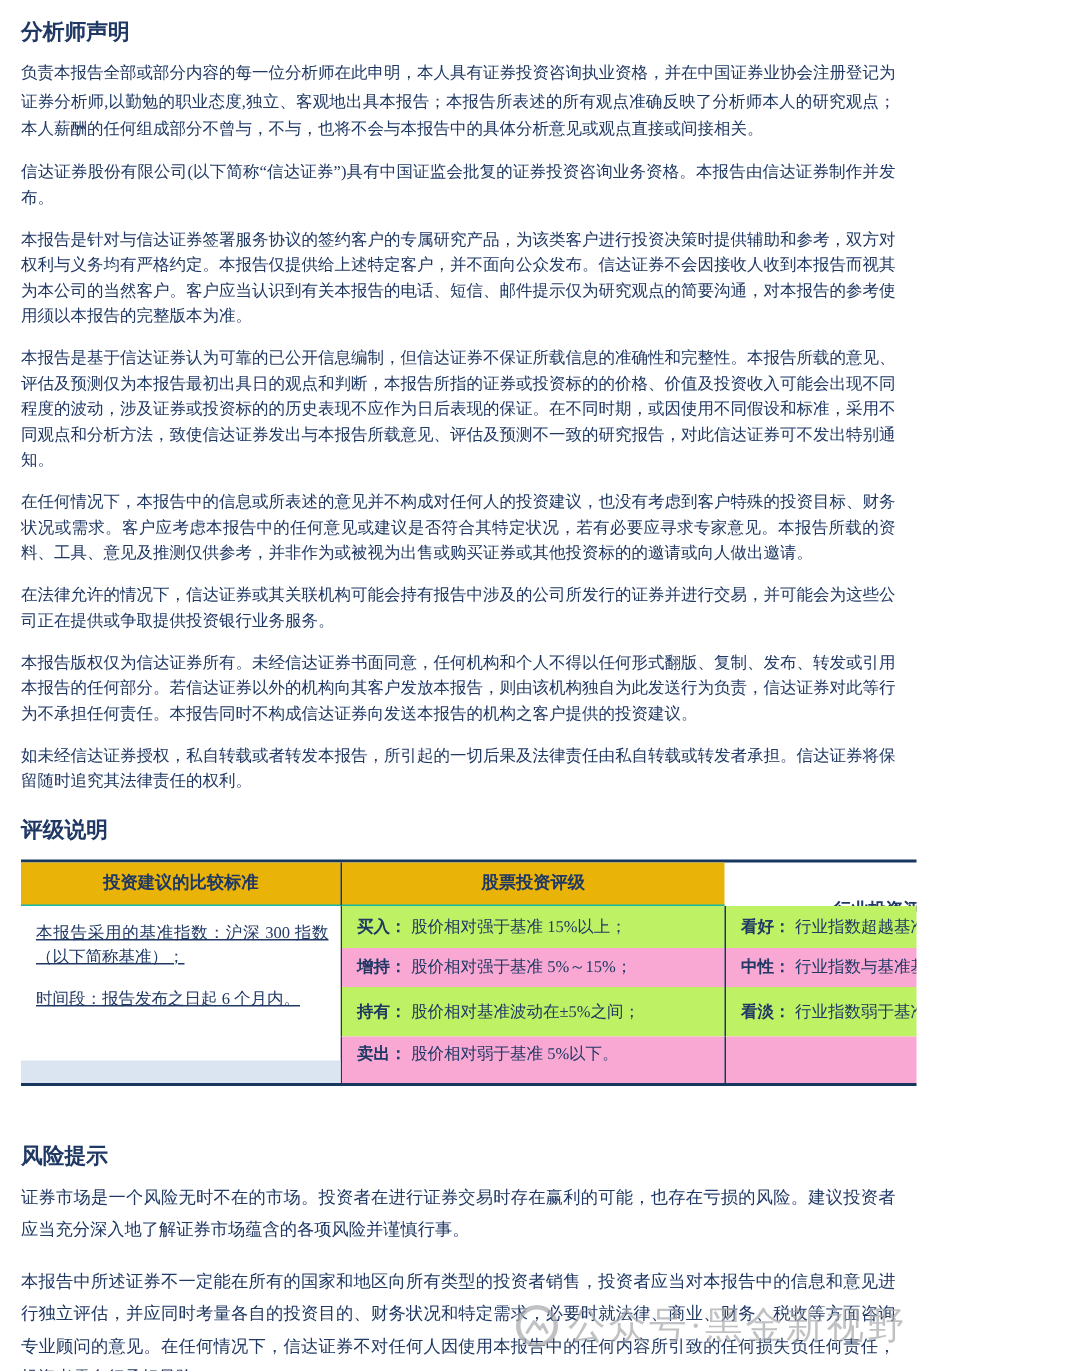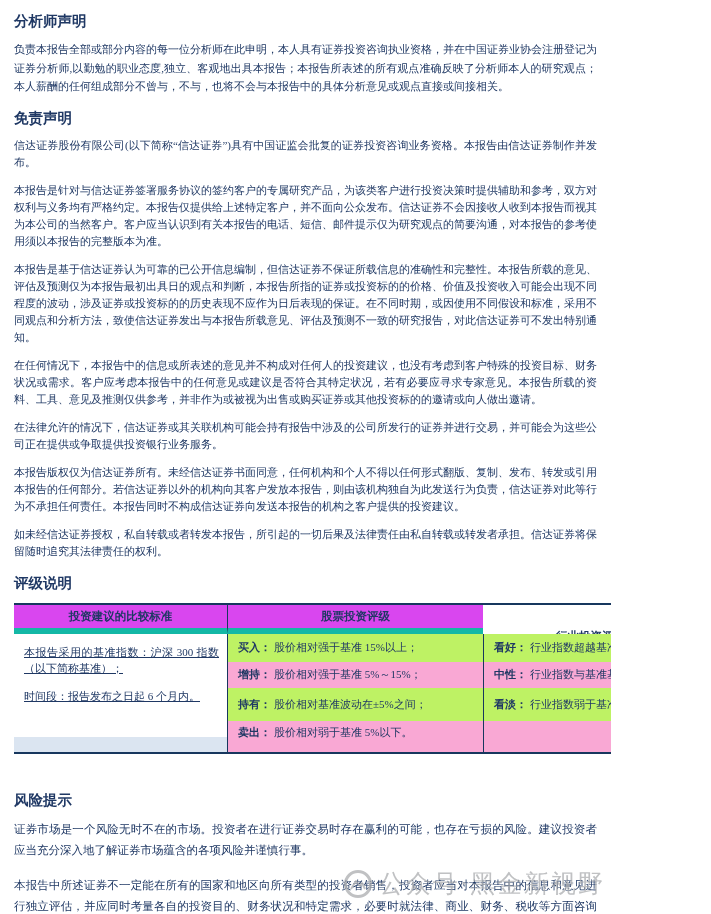--- a/index.html
+++ b/index.html
@@ -40,22 +40,22 @@
     grid-template-rows:29px 28px 26px 33px 31px;
     border-top:2px solid #17375E;
     border-bottom:2px solid #17375E;
     margin-top:10px;
     width:683px;
   }
   .hcell{
     display:flex;align-items:center;justify-content:center;
     font-family:Liberation Sans, sans-serif;
     font-weight:bold;font-size:11.5px;color:#1F3864;
-    border-bottom:6px solid #14b8a6;
-    background:#d946ef;
+    border-bottom:1px solid #14b8a6;
+    background:#eab308;
   }
   .cell{
     display:flex;align-items:center;
     padding-left:10px;
     font-size:11px;color:#1F3864;
     background:#bef264;
   }
   .vline{border-left:1px solid #17375E;}
   .band{background:#f9a8d4;}
   .term{font-weight:bold;font-family:"Liberation Sans","DejaVu Sans",sans-serif;margin-right:3px;}
@@ -100,21 +100,20 @@
 <body>
 
 <div class="page">
 
   <div class="analyst-sec">
     <h2 class="sec-title">分析师声明</h2>
     <p class="body">负责本报告全部或部分内容的每一位分析师在此申明，本人具有证券投资咨询执业资格，并在中国证券业协会注册登记为证券分析师,以勤勉的职业态度,独立、客观地出具本报告；本报告所表述的所有观点准确反映了分析师本人的研究观点；本人薪酬的任何组成部分不曾与，不与，也将不会与本报告中的具体分析意见或观点直接或间接相关。</p>
   </div>
 
   <div class="disclaimer-sec">
-    <h2 class="sec-title mt-disclaimer">免责声明</h2>
     <p class="body">信达证券股份有限公司(以下简称“信达证券”)具有中国证监会批复的证券投资咨询业务资格。本报告由信达证券制作并发布。</p>
     <p class="body">本报告是针对与信达证券签署服务协议的签约客户的专属研究产品，为该类客户进行投资决策时提供辅助和参考，双方对权利与义务均有严格约定。本报告仅提供给上述特定客户，并不面向公众发布。信达证券不会因接收人收到本报告而视其为本公司的当然客户。客户应当认识到有关本报告的电话、短信、邮件提示仅为研究观点的简要沟通，对本报告的参考使用须以本报告的完整版本为准。</p>
     <p class="body">本报告是基于信达证券认为可靠的已公开信息编制，但信达证券不保证所载信息的准确性和完整性。本报告所载的意见、评估及预测仅为本报告最初出具日的观点和判断，本报告所指的证券或投资标的的价格、价值及投资收入可能会出现不同程度的波动，涉及证券或投资标的的历史表现不应作为日后表现的保证。在不同时期，或因使用不同假设和标准，采用不同观点和分析方法，致使信达证券发出与本报告所载意见、评估及预测不一致的研究报告，对此信达证券可不发出特别通知。</p>
     <p class="body">在任何情况下，本报告中的信息或所表述的意见并不构成对任何人的投资建议，也没有考虑到客户特殊的投资目标、财务状况或需求。客户应考虑本报告中的任何意见或建议是否符合其特定状况，若有必要应寻求专家意见。本报告所载的资料、工具、意见及推测仅供参考，并非作为或被视为出售或购买证券或其他投资标的的邀请或向人做出邀请。</p>
     <p class="body">在法律允许的情况下，信达证券或其关联机构可能会持有报告中涉及的公司所发行的证券并进行交易，并可能会为这些公司正在提供或争取提供投资银行业务服务。</p>
     <p class="body">本报告版权仅为信达证券所有。未经信达证券书面同意，任何机构和个人不得以任何形式翻版、复制、发布、转发或引用本报告的任何部分。若信达证券以外的机构向其客户发放本报告，则由该机构独自为此发送行为负责，信达证券对此等行为不承担任何责任。本报告同时不构成信达证券向发送本报告的机构之客户提供的投资建议。</p>
     <p class="body">如未经信达证券授权，私自转载或者转发本报告，所引起的一切后果及法律责任由私自转载或转发者承担。信达证券将保留随时追究其法律责任的权利。</p>
   </div>
 
   <div class="rating-sec">

